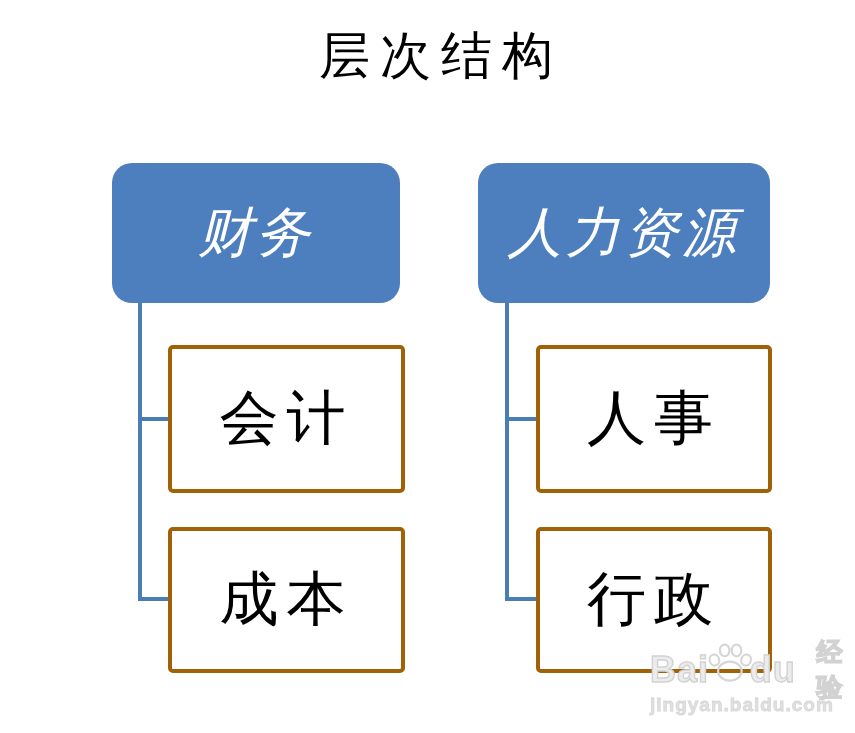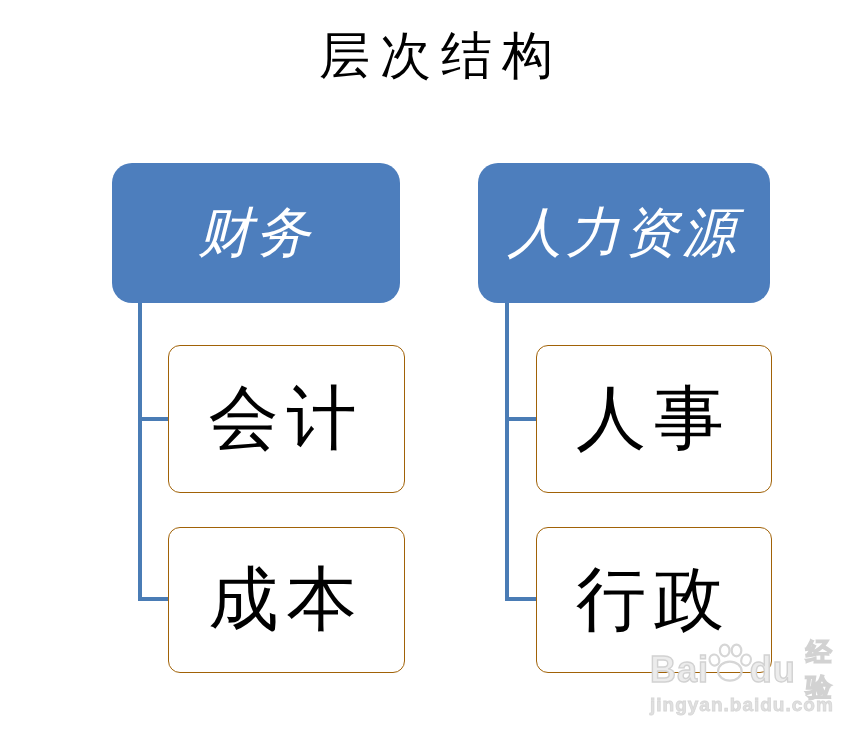--- a/index.html
+++ b/index.html
@@ -39,24 +39,24 @@
     border-radius: 20px;
     color: #ffffff;
     font-size: 54px;
     letter-spacing: 4px;
     height: 140px;
     top: 163px;
     font-style: italic;
   }
   .child {
     background: #ffffff;
-    border: 1px solid #a16207;
-    border-radius: 12px;
+    border: 4px solid #a16207;
+    border-radius: 5px;
     color: #000000;
-    font-size: 70px;
+    font-size: 59px;
     letter-spacing: 8px;
   }
 
   .pA { left: 112px; width: 288px; }
   .pB { left: 478px; width: 292px; }
 
   .cA1 { left: 168px; top: 345px; width: 237px; height: 148px; }
   .cA2 { left: 168px; top: 527px; width: 237px; height: 146px; }
   .cB1 { left: 536px; top: 345px; width: 236px; height: 148px; }
   .cB2 { left: 536px; top: 527px; width: 236px; height: 146px; }
@@ -76,20 +76,21 @@
     left: 650px;
     top: 648px;
     z-index: 5;
     font-family: "Liberation Sans", "DejaVu Sans", sans-serif;
     text-align: left;
   }
   .wm-row1 {
     display: flex;
     align-items: center;
     height: 44px;
+    text-align: center;
   }
   .wm-row1 .wm-latin {
     font-size: 36px;
     font-weight: bold;
     color: #ececec;
     -webkit-text-stroke: 1.4px #d2d2d2;
     letter-spacing: 1px;
   }
   .wm-row1 .wm-cn {
     font-size: 26px;

